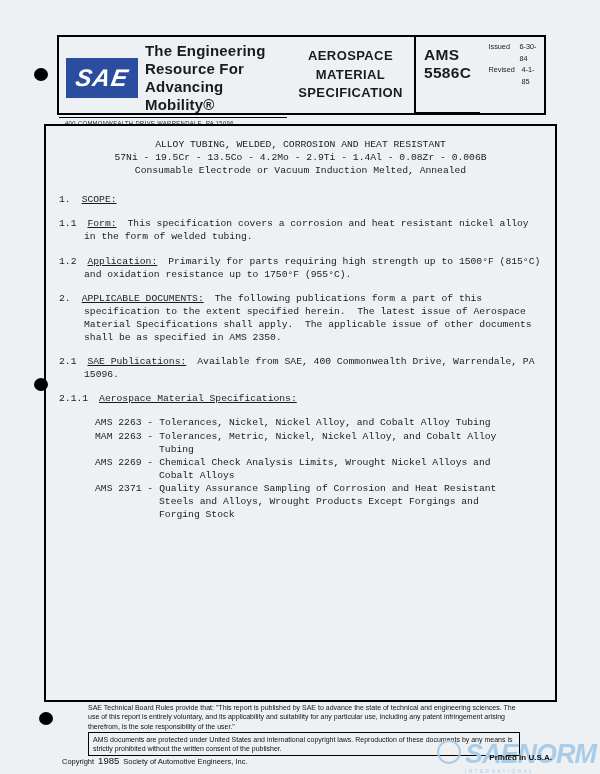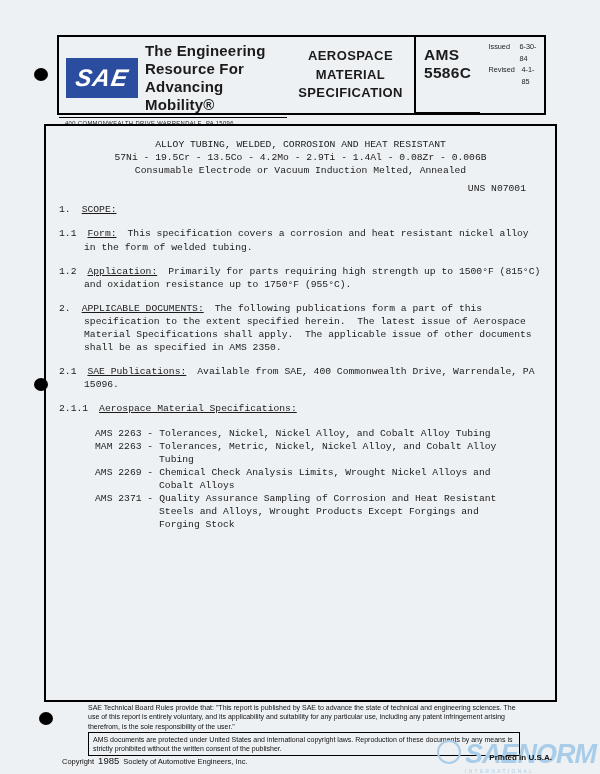--- a/index.html
+++ b/index.html
@@ -55,21 +55,21 @@
 
   
   .mainbox{
     position:absolute;left:44px;top:124px;width:513px;height:578px;
     border:2px solid #000;box-sizing:border-box;
     padding:12px 13px 0 13px;
     font-size:9.7px;line-height:1.35;
   }
   .tb-line{text-align:center;white-space:pre-wrap;}
   .uns{text-align:right;padding-right:16px;margin-top:5px;}
-  .bodytext{margin-top:8px;width:486px;}
+  .bodytext{margin-top:16px;width:486px;}
   .para{margin-bottom:11px;padding-left:25px;text-indent:-25px;}
   .p-num{margin-right:11px;}
   .p-head{text-decoration:underline;margin-right:11px;white-space:pre-wrap;}
   .p-text{white-space:pre-wrap;}
   .refs{margin-left:36px;width:424px;margin-bottom:11px;}
   .ref{padding-left:64px;text-indent:-64px;}
   .ref-code{margin-right:6px;white-space:pre;}
   .ref-desc{white-space:pre-wrap;}
 
   
@@ -146,21 +146,20 @@
             <span>4-1-85</span>
           </div>
       </div>
     </div>
   </div>
 
   <div class="mainbox">
     <div class="tb-line">ALLOY TUBING, WELDED, CORROSION AND HEAT RESISTANT</div>
     <div class="tb-line">57Ni - 19.5Cr - 13.5Co - 4.2Mo - 2.9Ti - 1.4Al - 0.08Zr - 0.006B</div>
     <div class="tb-line">Consumable Electrode or Vacuum Induction Melted, Annealed</div>
-    <div class="uns">UNS N07001</div>
 
     <div class="bodytext">
       <div class="para"><span class="p-num">1.</span><span class="p-head">SCOPE:</span><span class="p-text"></span></div>
 
       <div class="para"><span class="p-num">1.1</span><span class="p-head">Form:</span><span class="p-text">This specification covers a corrosion and heat resistant nickel alloy in the form of welded tubing.</span></div>
 
       <div class="para"><span class="p-num">1.2</span><span class="p-head">Application:</span><span class="p-text">Primarily for parts requiring high strength up to 1500°F (815°C) and oxidation resistance up to 1750°F (955°C).</span></div>
 
       <div class="para"><span class="p-num">2.</span><span class="p-head">APPLICABLE DOCUMENTS:</span><span class="p-text">The following publications form a part of this specification to the extent specified herein.  The latest issue of Aerospace Material Specifications shall apply.  The applicable issue of other documents shall be as specified in AMS 2350.</span></div>
 

